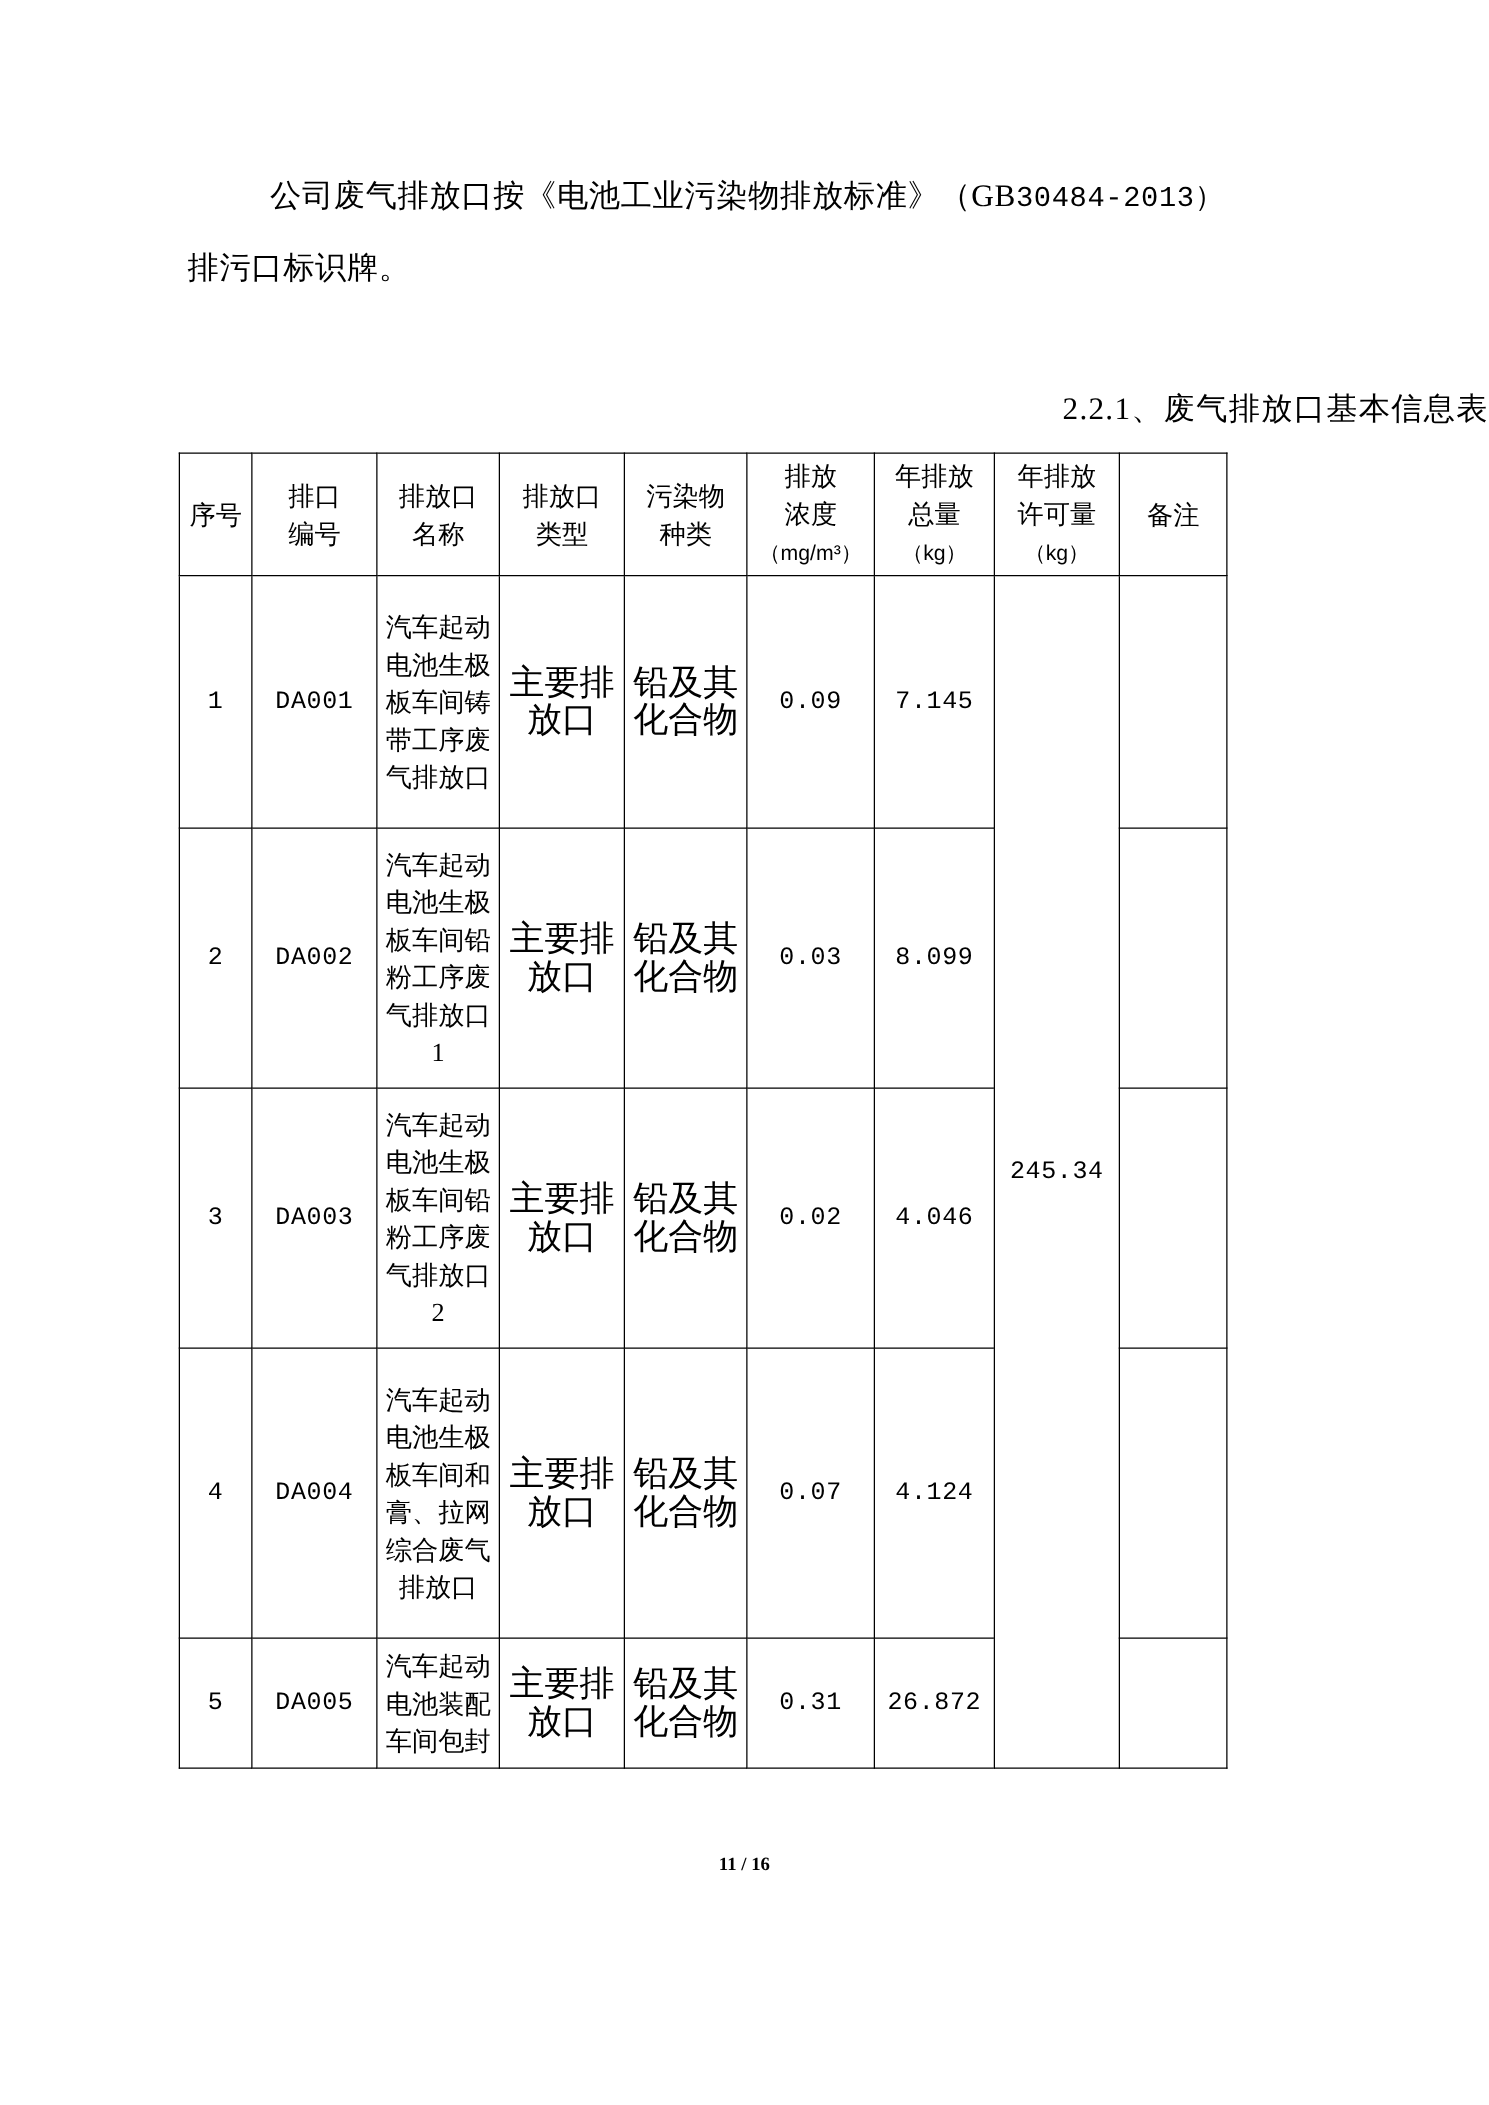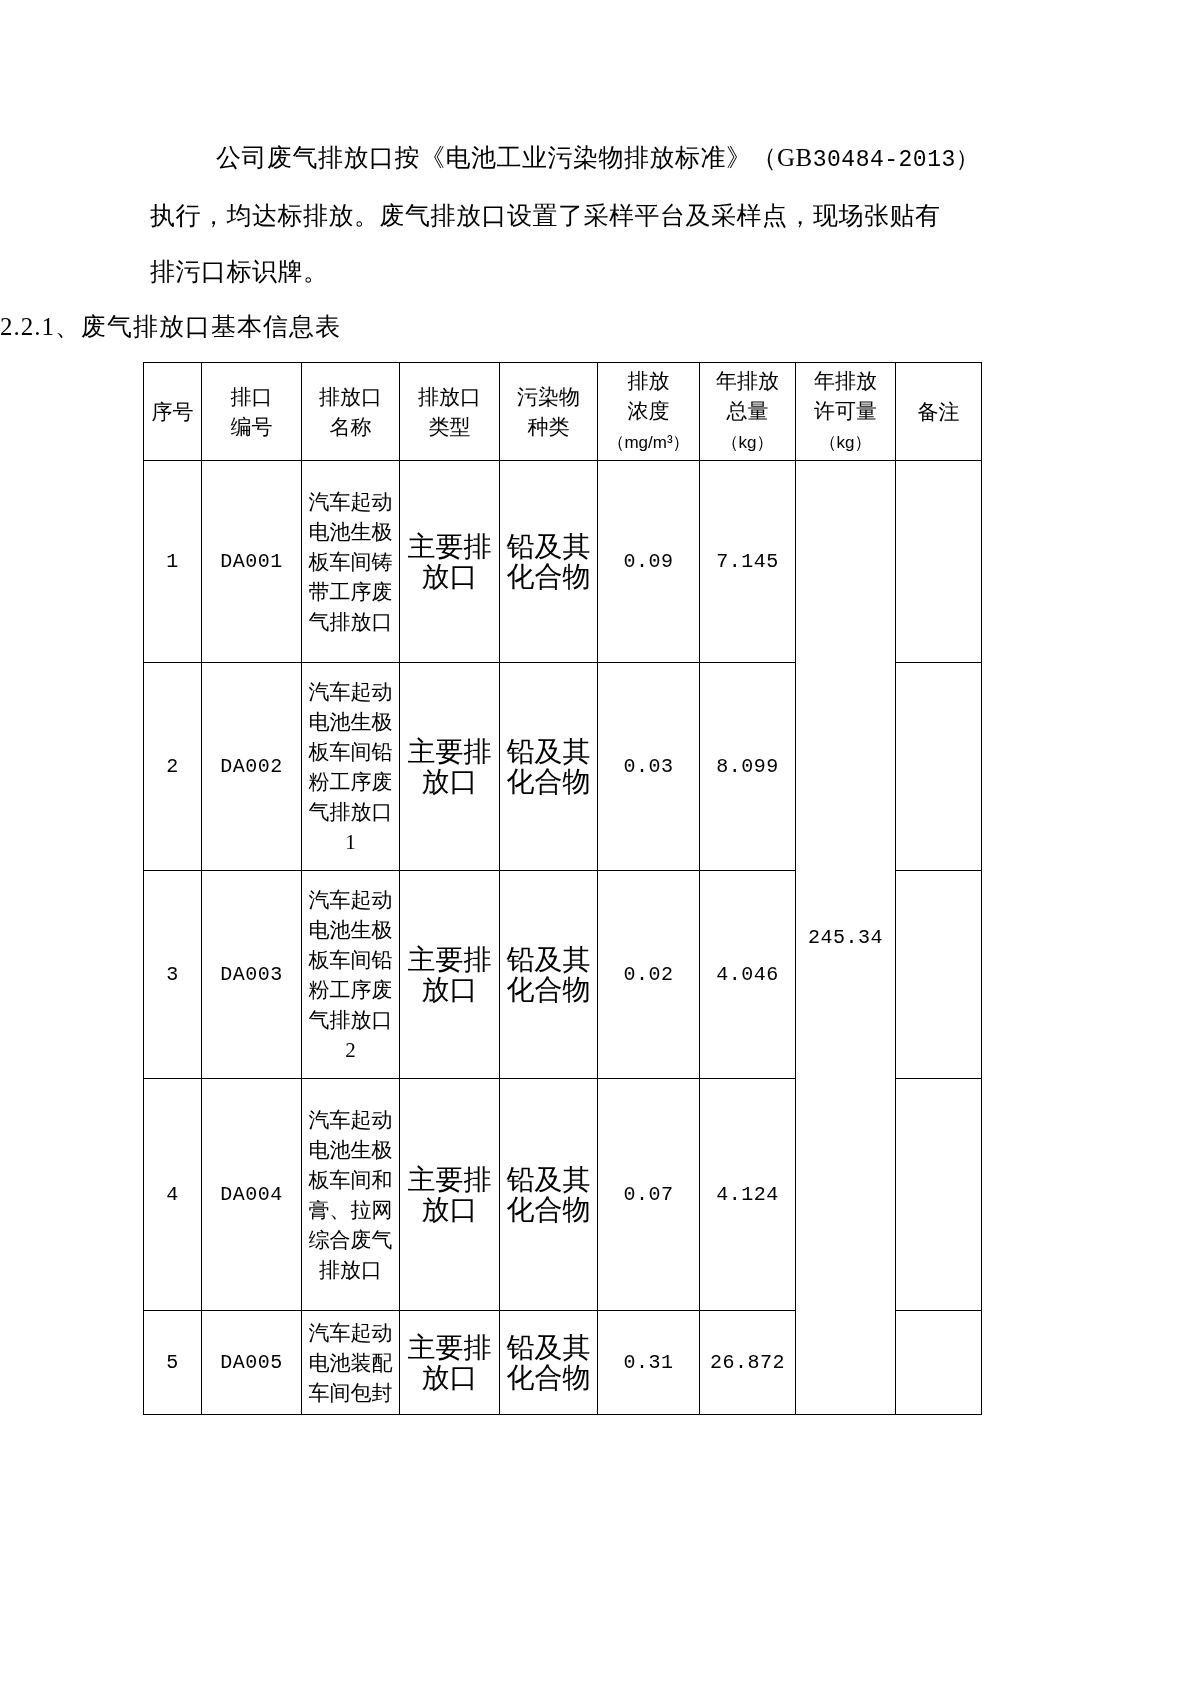--- a/index.html
+++ b/index.html
@@ -42,21 +42,21 @@
   .mono-inline {
     font-family: "Liberation Mono", monospace;
     font-size: 23px;
     letter-spacing: 0.5px;
   }
   .table-title {
     position: absolute;
     left: 0;
     top: 310px;
     width: 1191px;
-    text-align: left;
+    text-align: right;
     font-size: 25px;
     letter-spacing: 1px;
   }
   table.main {
     position: absolute;
     left: 143px;
     top: 362px;
     border-collapse: collapse;
     table-layout: fixed;
     width: 828px;
@@ -116,21 +116,20 @@
     font-family: "Liberation Serif", serif;
   }
 </style>
 </head>
 <body>
 
 <div class="page">
 
   <div class="body-text">
     <p class="indent"><span>公司废气排放口按《电池工业污染物排放标准》（GB</span><span class="mono-inline">30484-2013）</span></p>
-    <p>执行，均达标排放。废气排放口设置了采样平台及采样点，现场张贴有</p>
     <p>排污口标识牌。</p>
   </div>
 
   <div class="table-title">2.2.1、废气排放口基本信息表</div>
 
   <table class="main">
     <colgroup>
       <col class="col-seq">
         <col class="col-code">
         <col class="col-name">
@@ -202,14 +201,15 @@
         <td class="name-cell">汽车起动电池装配车间包封</td>
         <td class="cell-cn">主要排放口</td>
         <td class="cell-cn">铅及其化合物</td>
         <td class="cell-mono">0.31</td>
         <td class="cell-mono">26.872</td>
         <td></td>
       </tr>
     </tbody>
   </table>
 
+  <div class="footer">11 / 16</div>
 
 </div>
 
 </body></html>

